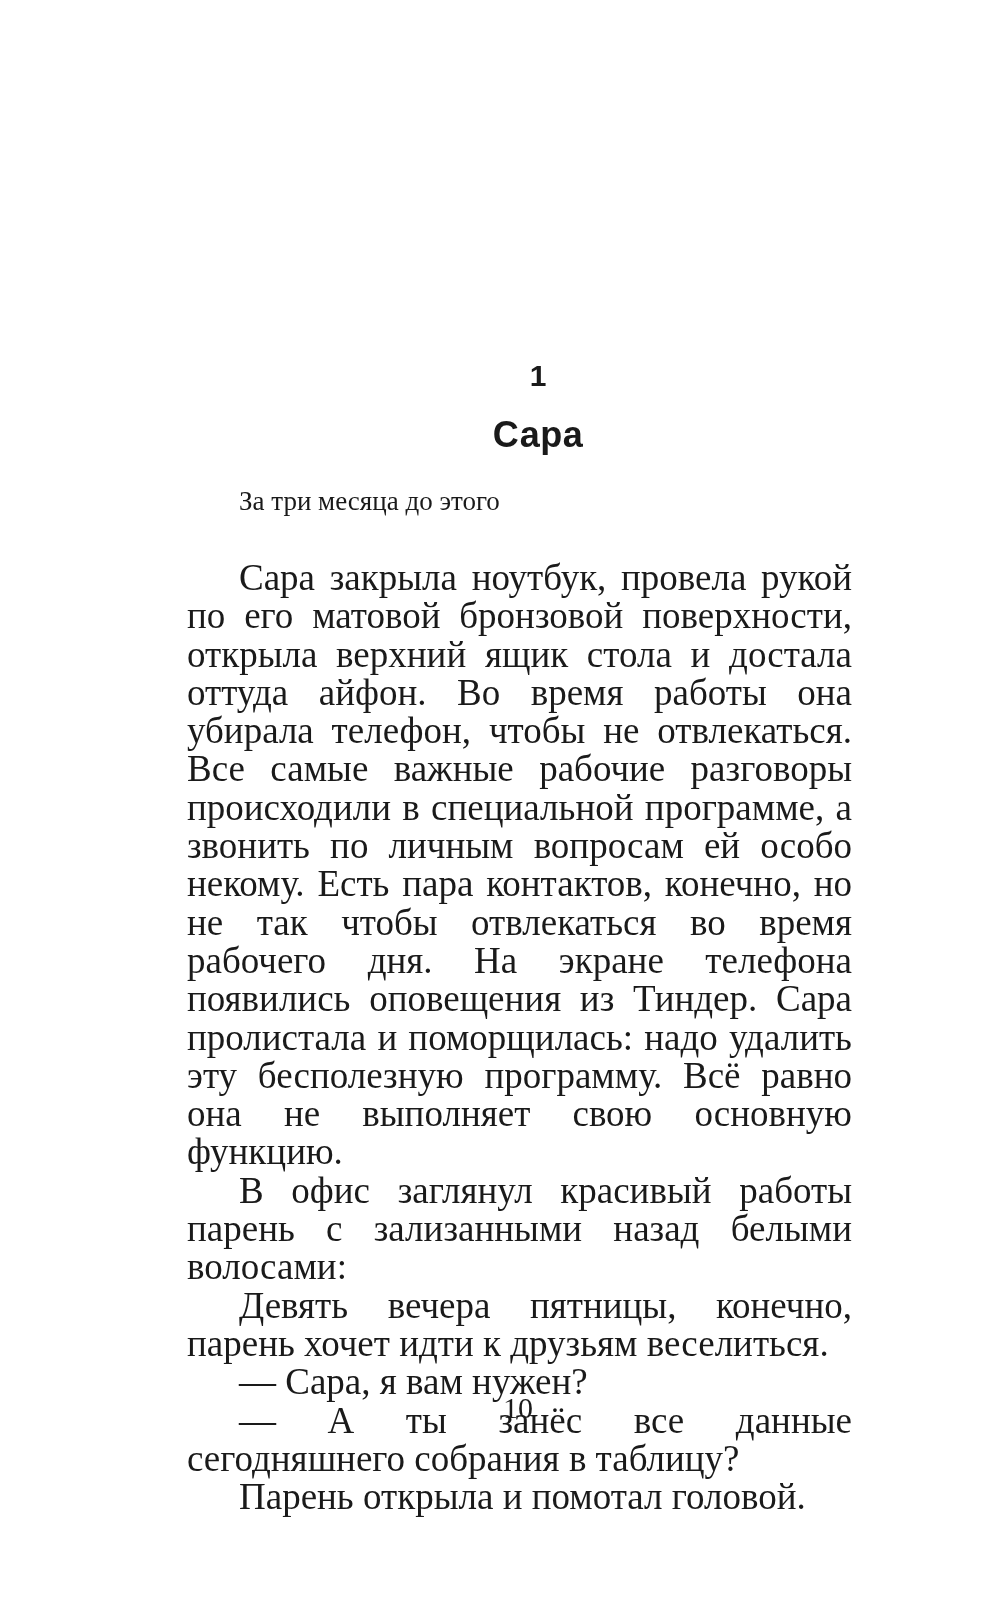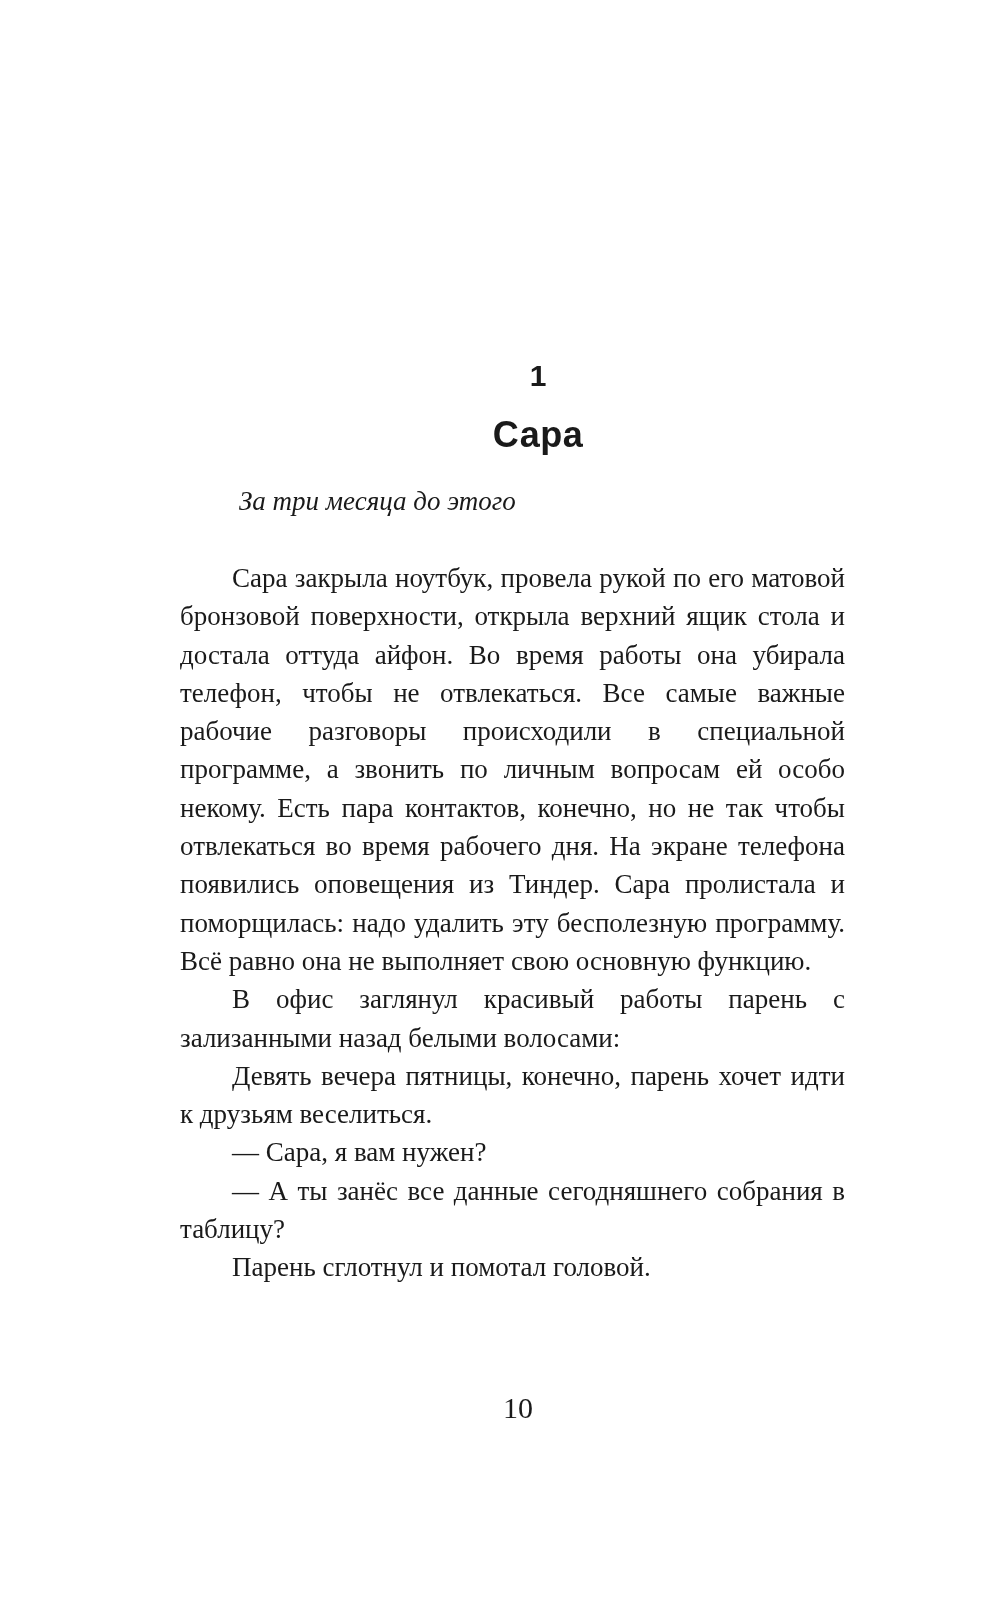--- a/index.html
+++ b/index.html
@@ -35,30 +35,29 @@
       font-family: "Liberation Sans", "DejaVu Sans", sans-serif;
       font-weight: bold;
       font-size: 36px;
       line-height: 46px;
       letter-spacing: 0.5px;
     }
     .epigraph {
       position: absolute;
       top: 482px;
       left: 239px;
-      font-style: italic;
       font-size: 27px;
       line-height: 38px;
     }
     .body-text {
       position: absolute;
       top: 559px;
-      left: 180px;
+      left: 187px;
       width: 665px;
-      font-size: 27px;
+      font-size: 37px;
       line-height: 38.3px;
     }
     .body-text p {
       margin: 0;
       text-align: justify;
       text-indent: 52px;
       hyphens: manual;
     }
     .page-number {
       position: absolute;
@@ -76,16 +75,16 @@
 <div class="chapter-number">1</div>
 <div class="chapter-title">Сара</div>
 <div class="epigraph">За три месяца до этого</div>
 
 <div class="body-text">
   <p>Сара закрыла ноутбук, провела рукой по его матовой бронзовой поверхности, открыла верхний ящик стола и достала оттуда айфон. Во время работы она убирала телефон, чтобы не отвлекаться. Все самые важные рабочие разговоры происходили в специальной программе, а звонить по личным вопросам ей особо некому. Есть пара контактов, конечно, но не так чтобы отвлекаться во время рабочего дня. На экране телефона появились оповещения из Тиндер. Сара пролистала и поморщилась: надо удалить эту бесполезную программу. Всё равно она не выполняет свою основную функцию.</p>
   <p>В офис заглянул красивый работы парень с зализанными назад белыми волосами:</p>
   <p>Девять вечера пятницы, конечно, парень хочет идти к друзьям веселиться.</p>
   <p>— Сара, я вам нужен?</p>
   <p>— А ты занёс все данные сегодняшнего собрания в таблицу?</p>
-  <p>Парень сглотнул и помотал головой.</p>
+  <p>Парень открыла и помотал головой.</p>
 </div>
 
 <div class="page-number">10</div>
 
 </body></html>

